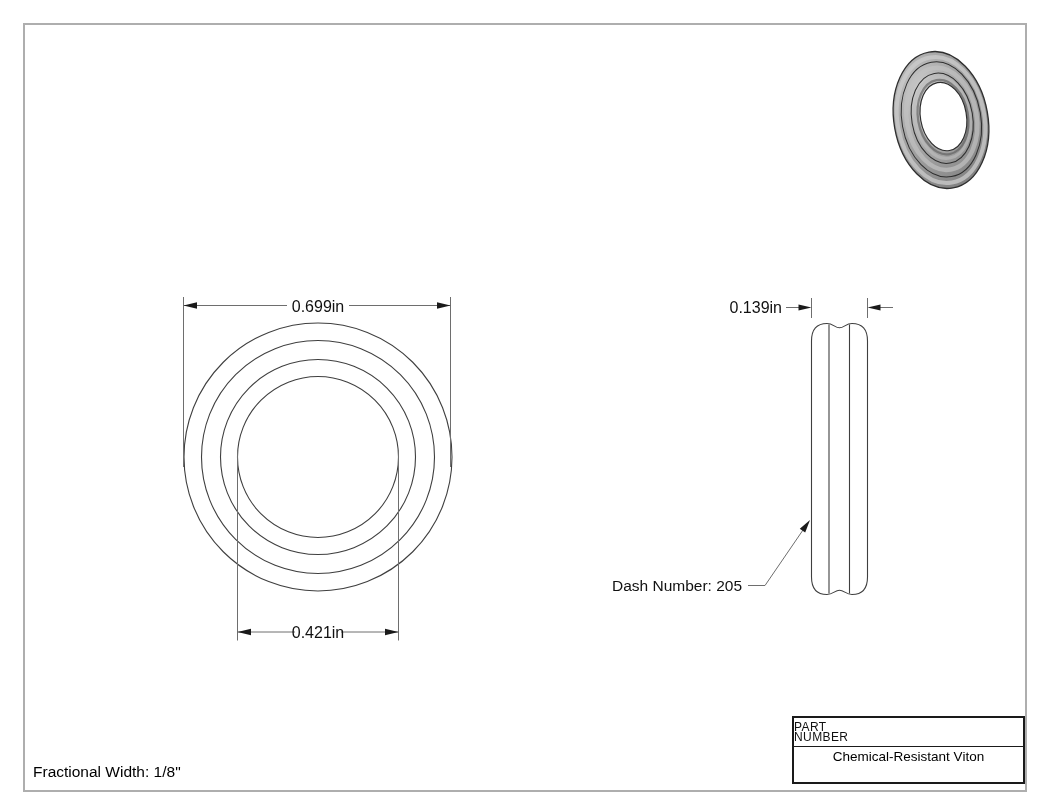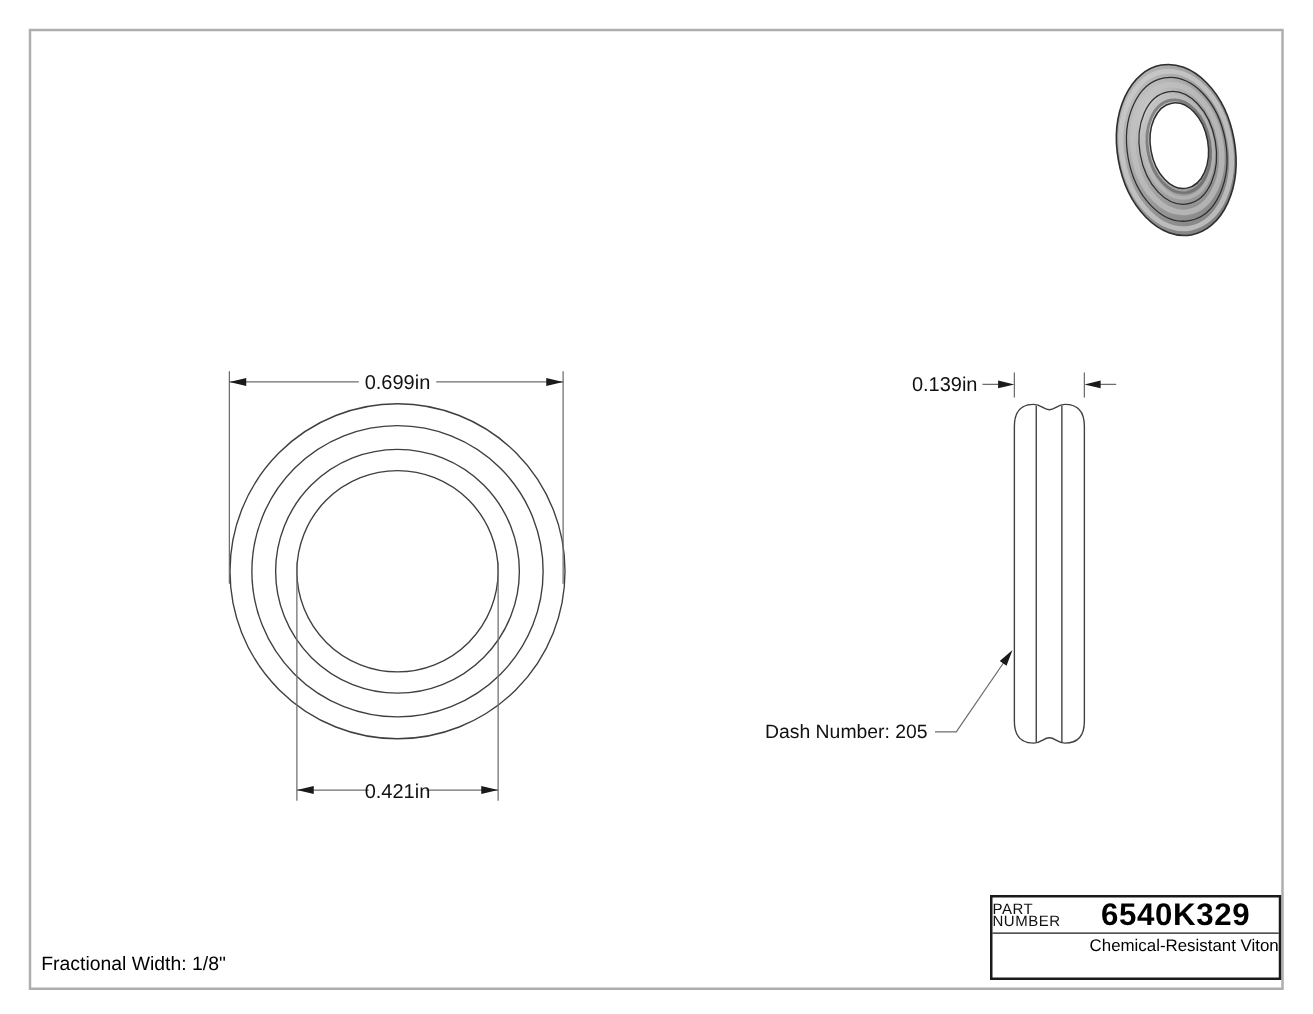--- a/index.html
+++ b/index.html
@@ -7,21 +7,21 @@
   .page-frame{position:absolute;left:23px;top:23px;width:1000px;height:765px;border:2px solid #aeaeae;}
   #drawing{position:absolute;left:0;top:0;}
   svg text{font-family:"Liberation Sans",sans-serif;fill:#111;}
   .dim-text{font-size:16px;}
   .leader-text{font-size:15.5px;}
   .notes{position:absolute;left:33px;top:713px;font-size:15.5px;line-height:23.7px;white-space:pre;}
   .title-block{position:absolute;left:792px;top:716px;width:233px;height:68px;border:2px solid #1a1a1a;background:#fff;box-sizing:border-box;display:flex;flex-direction:column;}
   .tb-row1{display:flex;align-items:center;height:28px;border-bottom:1.6px solid #1a1a1a;}
   .tb-partlabel{width:72px;text-align:left;font-size:12px;line-height:10.5px;letter-spacing:.4px;color:#111;}
   .tb-partnumber{flex:1;text-align:center;font-size:25px;font-weight:bold;letter-spacing:.5px;padding-right:8px;}
-  .tb-row2{flex:1;text-align:right;font-size:13.5px;line-height:16.5px;padding-top:2px;}
+  .tb-row2{flex:1;text-align:center;font-size:13.5px;line-height:16.5px;padding-top:2px;}
 </style>
 </head>
 <body>
 
 <div class="page-frame"></div>
 
 <svg id="drawing" width="1050" height="811" viewBox="0 0 1050 811">
   <defs>
     <radialGradient id="torusGrad" cx="38%" cy="32%" r="75%">
       <stop offset="0%" stop-color="#d4d4d4"></stop>
@@ -121,18 +121,17 @@
   
   
 </div>
 
 <div class="title-block">
   <div class="tb-row1">
     <div class="tb-partlabel">
       <div>PART</div>
       <div>NUMBER</div>
     </div>
-    <div class="tb-partnumber">6540K329</div>
   </div>
   <div class="tb-row2">
     <div>Chemical-Resistant Viton</div>
   </div>
 </div>
 
 </body></html>

